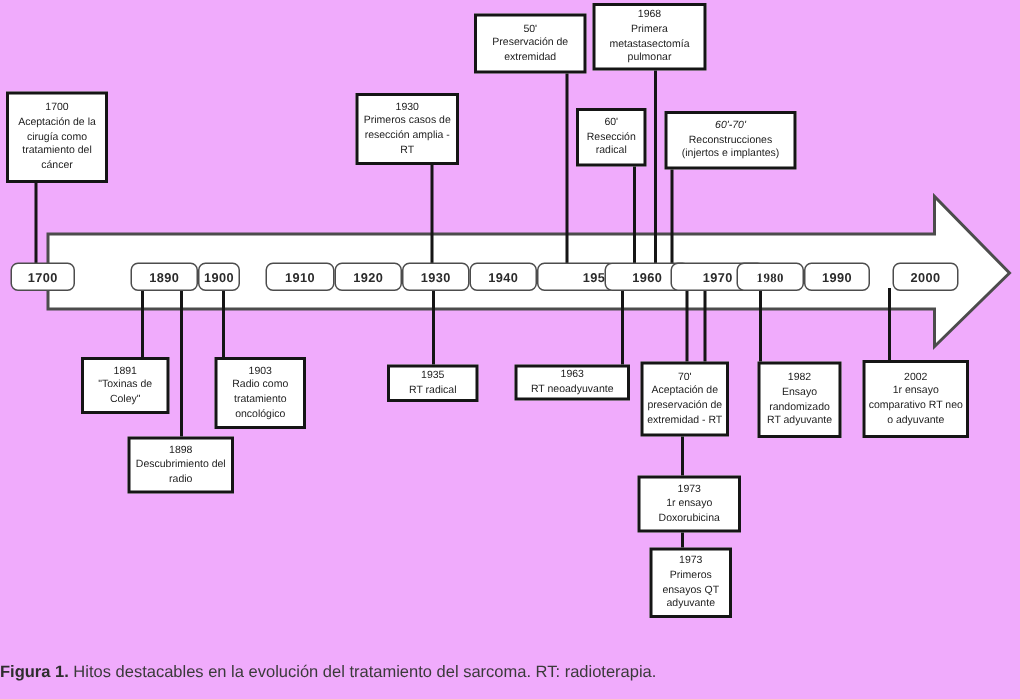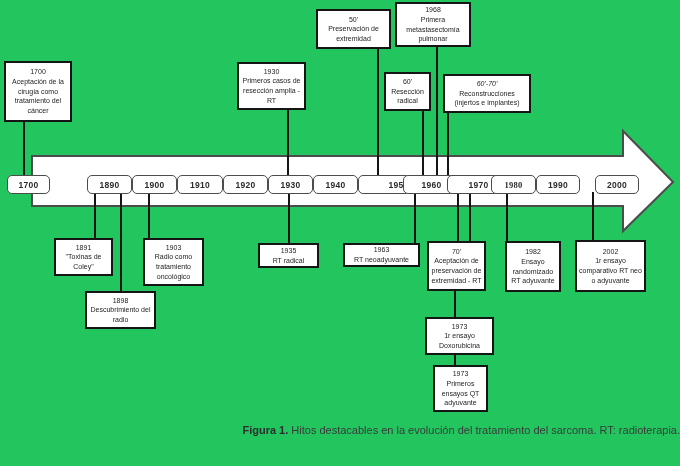--- a/index.html
+++ b/index.html
@@ -4,21 +4,21 @@
 <style>
   * { margin: 0; padding: 0; box-sizing: border-box; }
   body {
     font-family: "Liberation Sans", sans-serif;
     background: #ffffff;
   }
   .figure-wrap {
     position: relative;
     width: 680px;
     height: 466px;
-    background: #22c55e;
+    background: #f0abfc;
     overflow: hidden;
   }
   .arrow-svg {
     position: absolute;
     left: 0; top: 0;
     width: 680px; height: 466px;
   }
   .connector {
     position: absolute;
     width: 2px;
@@ -51,24 +51,24 @@
     font-size: 7px;
     line-height: 1.38;
     color: #1c1c1c;
     padding: 1px 2px;
   }
   .event-year { font-size: 7px; color: #1c1c1c; }
   .event-year.italic { font-style: italic; }
   .event-text { font-size: 7px; color: #1c1c1c; }
   .caption {
     position: absolute;
-    top: 424px;
+    top: 442px;
     left: 0;
     width: 100%;
-    text-align: right;
+    text-align: left;
     font-size: 11px;
     color: #3a3a3a;
   }
   .caption b { color: #2e2e2e; }
 </style>
 </head>
 <body>
 
 <div class="figure-wrap">
 
@@ -90,21 +90,21 @@
   <div class="connector" style="left:414px; top:192px; height:52px;"></div>
   <div class="connector" style="left:457px; top:192px; height:50px;"></div>
   <div class="connector" style="left:469px; top:192px; height:50px;"></div>
   <div class="connector" style="left:506px; top:192px; height:50px;"></div>
   <div class="connector" style="left:592px; top:192px; height:49px;"></div>
   <div class="connector" style="left:454px; top:289px; height:29px;"></div>
   <div class="connector" style="left:454px; top:354px; height:12px;"></div>
 
   <div class="year-box" style="left:7px;  width:43px;">1700</div>
   <div class="year-box" style="left:87px; width:45px;">1890</div>
-  <div class="year-box" style="left:132px; width:45px;">1900</div>
+  <div class="year-box" style="left:132px; width:28px;">1900</div>
   <div class="year-box" style="left:177px; width:46px;">1910</div>
   <div class="year-box" style="left:223px; width:45px;">1920</div>
   <div class="year-box" style="left:268px; width:45px;">1930</div>
   <div class="year-box" style="left:313px; width:45px;">1940</div>
   <div class="year-box" style="left:358px; width:53px;padding-left:28px;">1950</div>
   <div class="year-box" style="left:403px; width:57px;">1960</div>
   <div class="year-box" style="left:447px; width:63px;">1970</div>
   <div class="year-box" style="left:491px; width:45px;font-family:Liberation Serif, serif;">1980</div>
   <div class="year-box" style="left:536px; width:44px;">1990</div>
   <div class="year-box" style="left:583px; width:44px;margin-left:12px;">2000</div>

